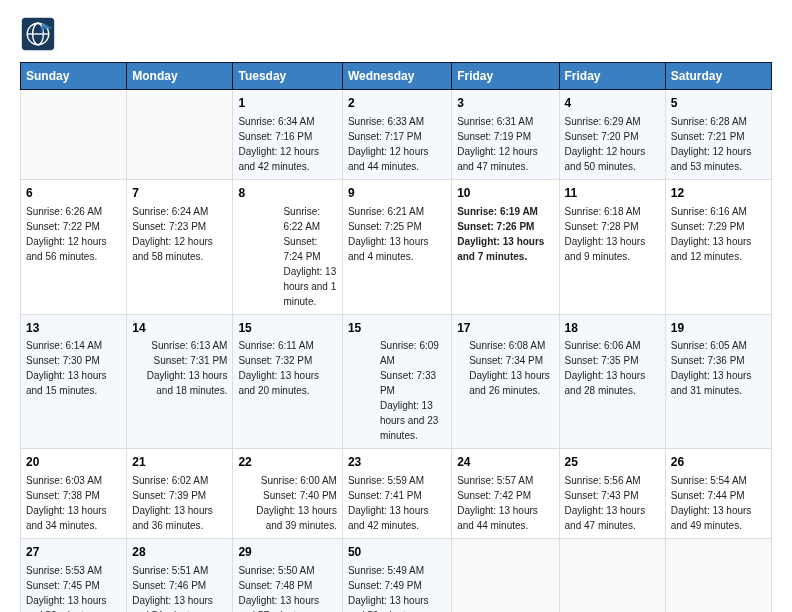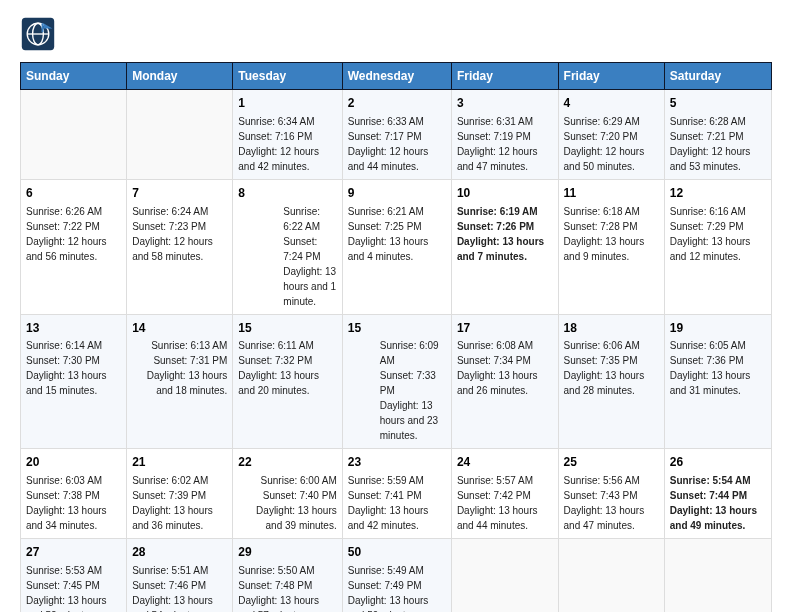--- a/index.html
+++ b/index.html
@@ -231,21 +231,21 @@
 Daylight: 13 hours and 20 minutes.</div>
         </td>
         <td>
           <span class="day-num">15</span>
           <div class="day-info" style="white-space: pre-line; margin-left: 32px;">Sunrise: 6:09 AM
 Sunset: 7:33 PM
 Daylight: 13 hours and 23 minutes.</div>
         </td>
         <td>
           <span class="day-num">17</span>
-          <div class="day-info" style="white-space: pre-line;">Sunrise: 6:08 AM
+          <div class="day-info" style="white-space: pre-line; margin-left: 12px;">Sunrise: 6:08 AM
 Sunset: 7:34 PM
 Daylight: 13 hours and 26 minutes.</div>
         </td>
         <td>
           <span class="day-num">18</span>
           <div class="day-info" style="white-space: pre-line;">Sunrise: 6:06 AM
 Sunset: 7:35 PM
 Daylight: 13 hours and 28 minutes.</div>
         </td>
         <td>
@@ -287,21 +287,21 @@
 Daylight: 13 hours and 44 minutes.</div>
         </td>
         <td>
           <span class="day-num">25</span>
           <div class="day-info" style="white-space: pre-line;">Sunrise: 5:56 AM
 Sunset: 7:43 PM
 Daylight: 13 hours and 47 minutes.</div>
         </td>
         <td>
           <span class="day-num">26</span>
-          <div class="day-info" style="white-space: pre-line; font-weight: bold;">Sunrise: 5:54 AM
+          <div class="day-info" style="white-space: pre-line;">Sunrise: 5:54 AM
 Sunset: 7:44 PM
 Daylight: 13 hours and 49 minutes.</div>
         </td>
       </tr>
       <tr>
         <td>
           <span class="day-num">27</span>
           <div class="day-info" style="white-space: pre-line;">Sunrise: 5:53 AM
 Sunset: 7:45 PM
 Daylight: 13 hours and 52 minutes.</div>

